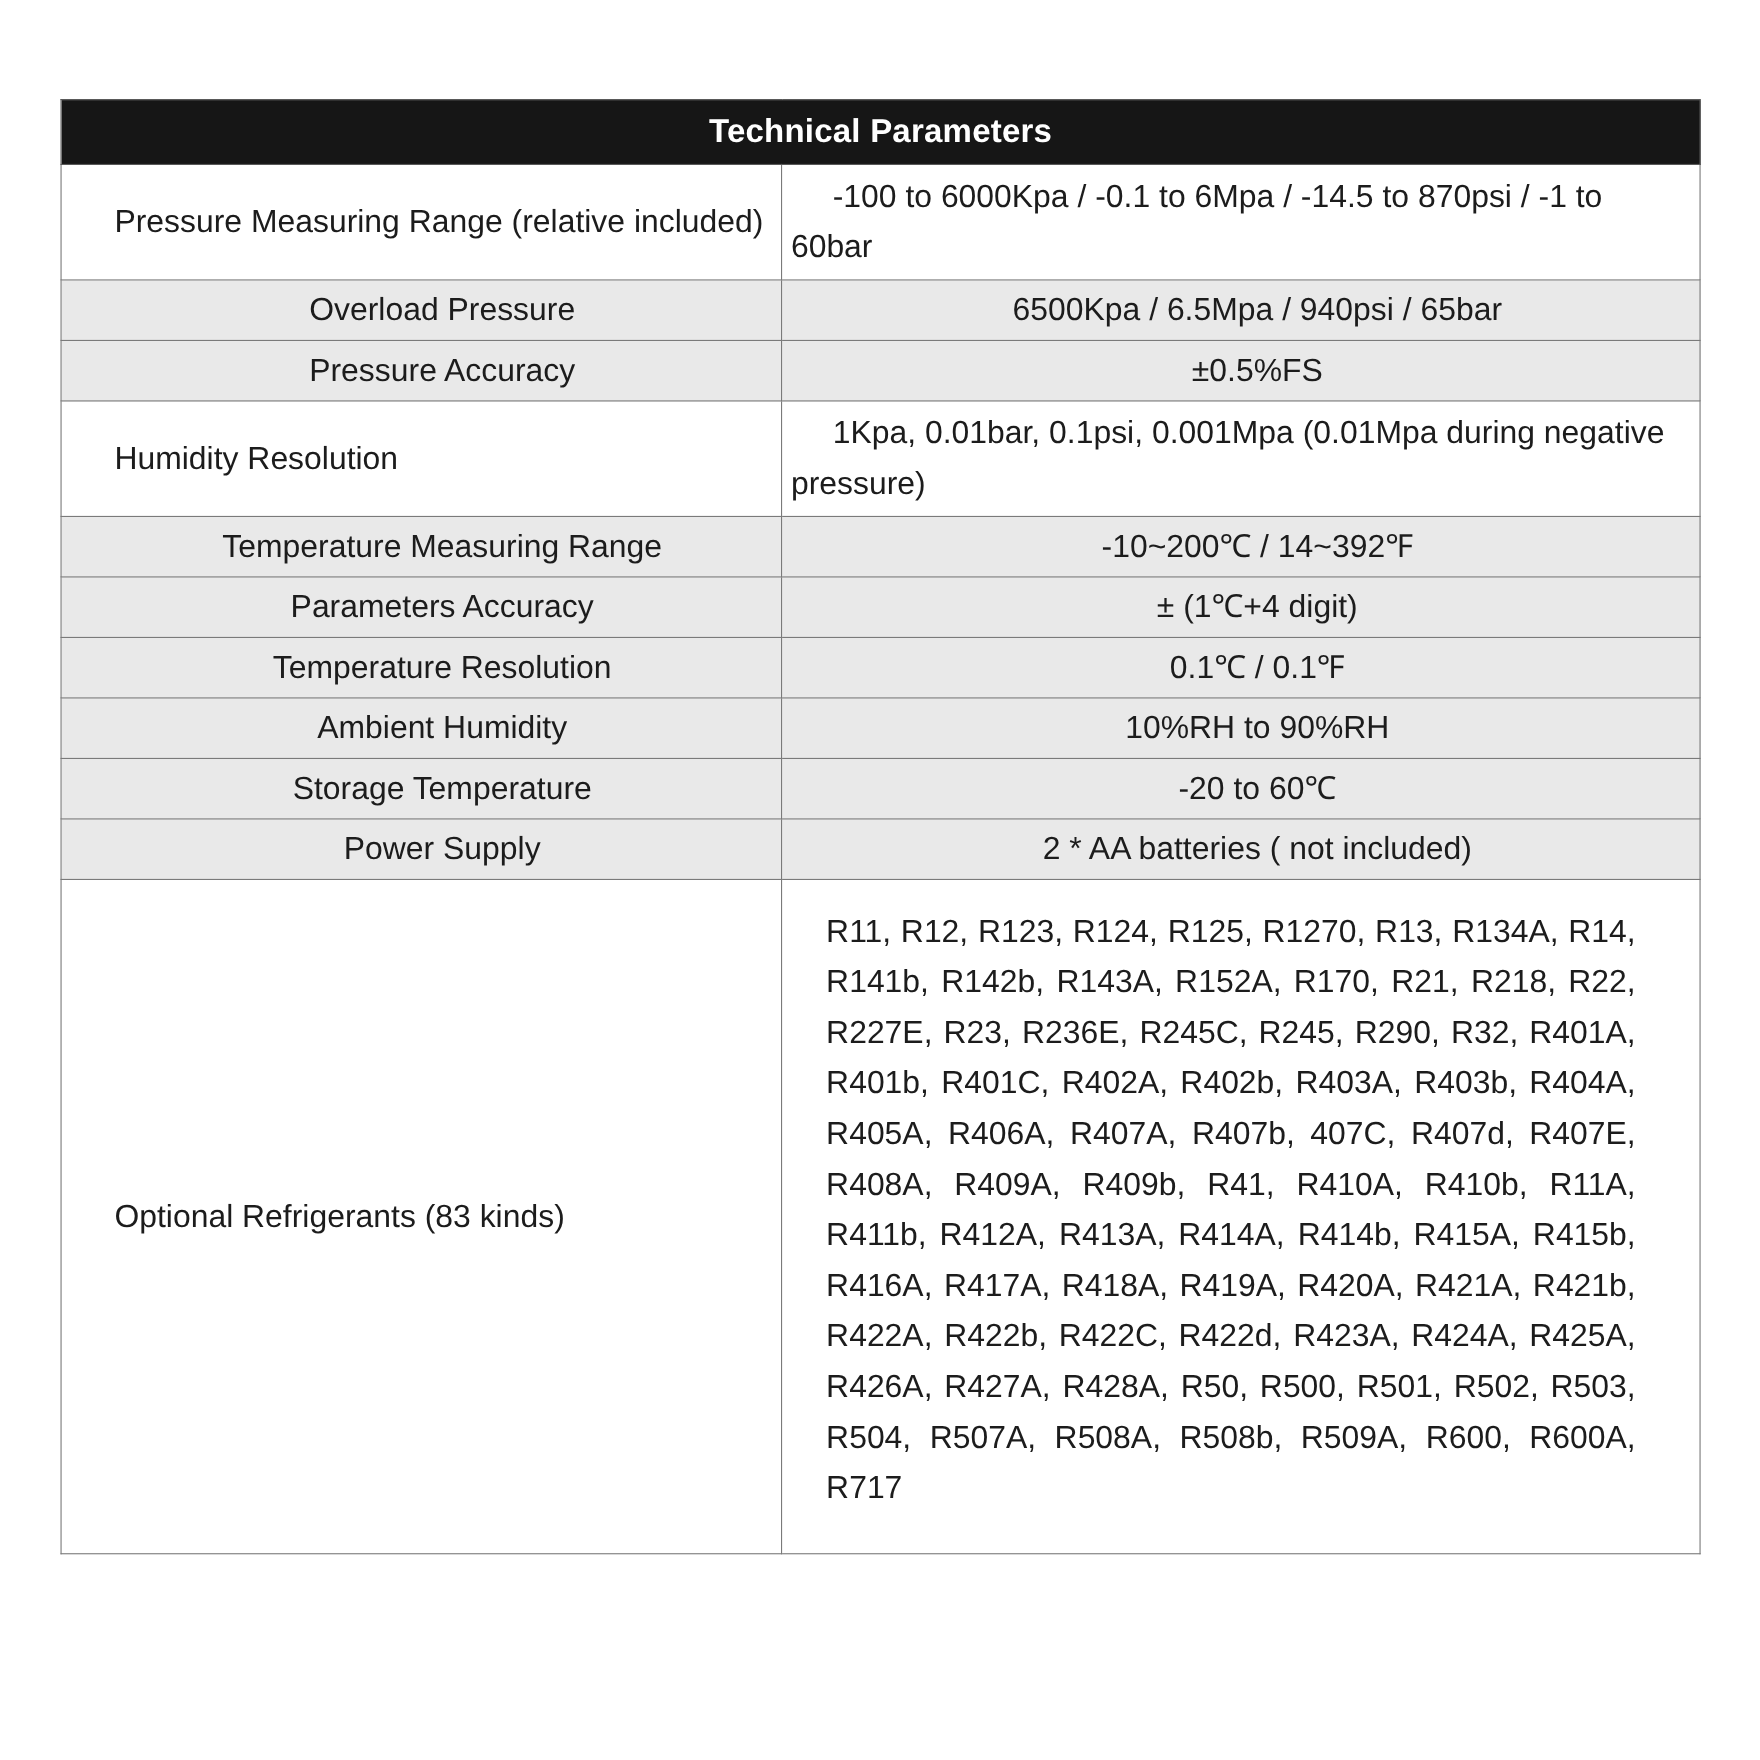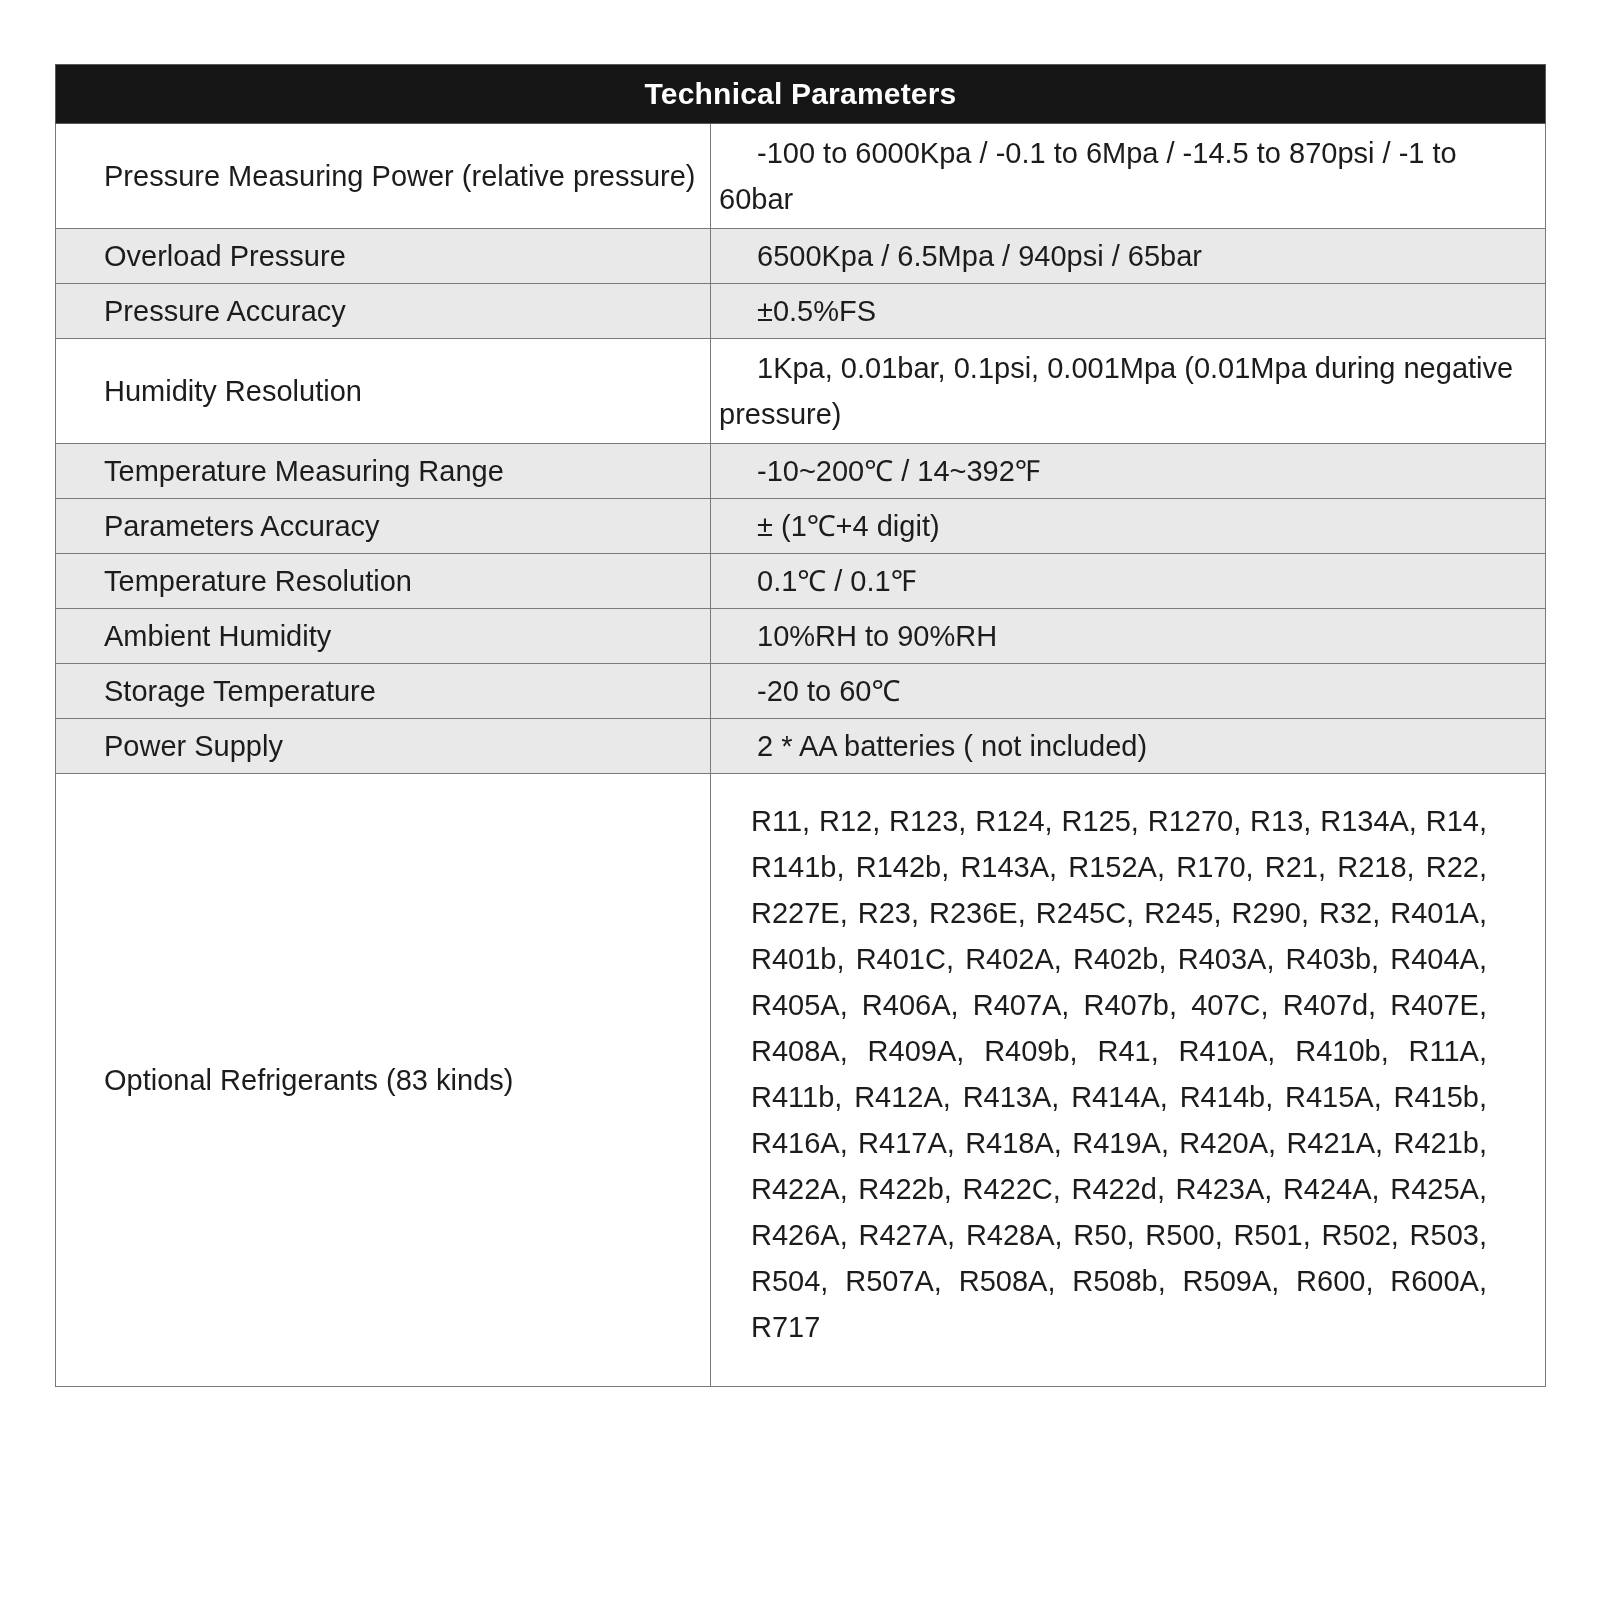--- a/index.html
+++ b/index.html
@@ -15,21 +15,21 @@
   }
   .page {
     position: relative;
     width: 1600px;
     height: 1600px;
     background: var(--page-bg, #ffffff);
   }
   .spec-table {
     position: absolute;
     left: 55px;
-    top: 64px;
+    top: 90px;
     width: 1490px;
     border-collapse: collapse;
     table-layout: fixed;
     font-size: 29px;
     border: 1px solid var(--outer-border, #595959);
   }
   .spec-table col.c-label { width: 655px; }
   .spec-table col.c-value { width: 835px; }
   .spec-table th.title-cell {
     background: var(--header-bg, #161616);
@@ -64,39 +64,40 @@
   .spec-table td.value-cell.refrigerants {
     text-indent: 0;
     text-align: justify;
     padding: 24px 58px 36px 40px;
   }
   .spec-table tr.tall td {
     height: 96px;
   }
   .spec-table tr.single td {
     height: 46px;
+    text-align: center;
   }
 </style>
 </head>
 <body>
 
 <div class="page">
   <table class="spec-table">
     <colgroup>
       <col class="c-label">
       <col class="c-value">
     </colgroup>
     <thead>
       <tr>
         <th class="title-cell" colspan="2">Technical Parameters</th>
       </tr>
     </thead>
     <tbody>
       <tr class="tall">
-        <td class="label-cell">Pressure Measuring Power (relative pressure)</td>
+        <td class="label-cell">Pressure Measuring Range (relative included)</td>
         <td class="value-cell">-100 to 6000Kpa / -0.1 to 6Mpa / -14.5 to 870psi / -1 to 60bar</td>
       </tr>
       <tr class="single shaded">
         <td class="label-cell">Overload Pressure</td>
         <td class="value-cell">6500Kpa / 6.5Mpa / 940psi / 65bar</td>
       </tr>
       <tr class="single shaded">
         <td class="label-cell">Pressure Accuracy</td>
         <td class="value-cell">±0.5%FS</td>
       </tr>

